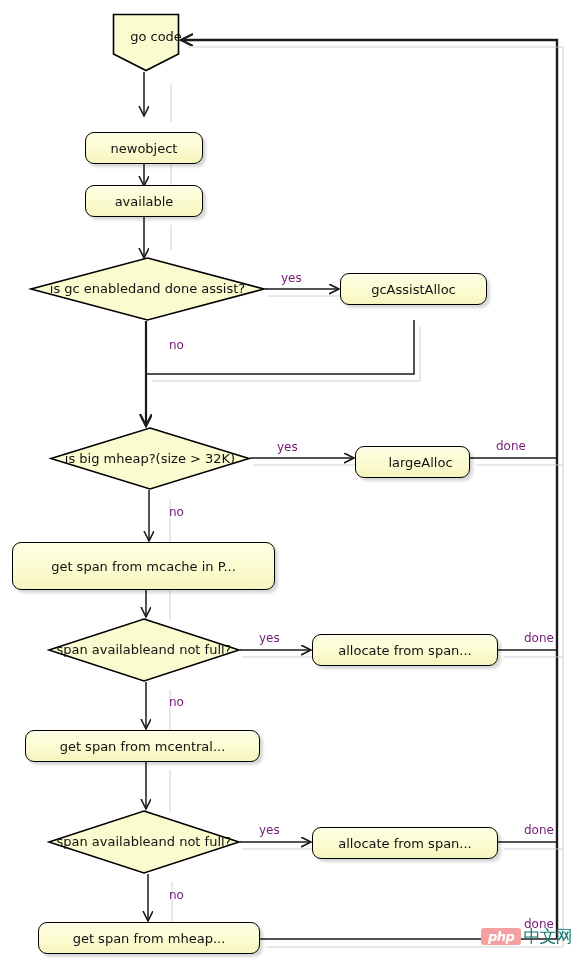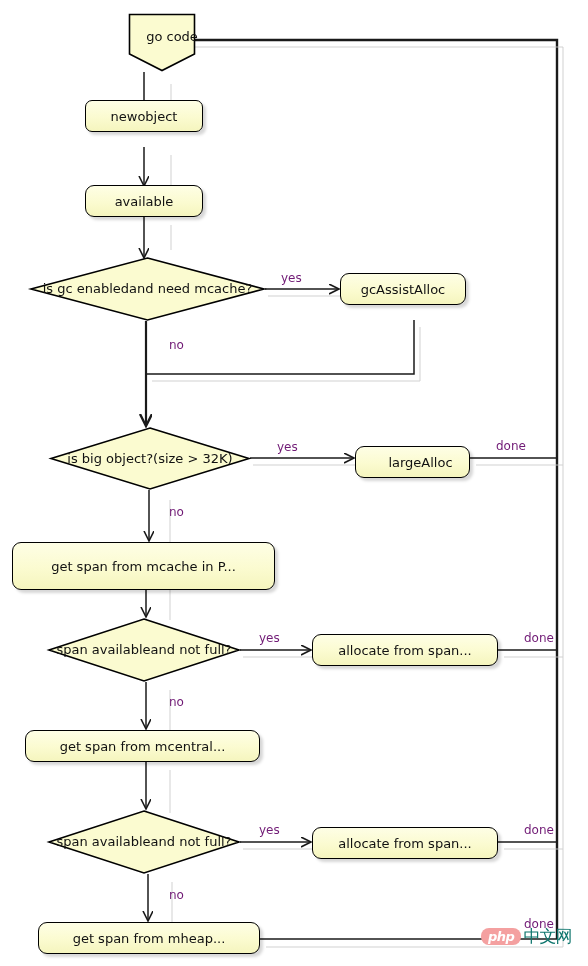--- a/index.html
+++ b/index.html
@@ -113,21 +113,21 @@
   }
   .wm-php {
     display: inline-block;
     background: #F4A0A0;
     color: #FFFFFF;
     font-style: italic;
     font-weight: bold;
     font-size: 13px;
     line-height: 15px;
     padding: 1px 7px;
-    border-radius: 8px;
+    border-radius: 3px;
     letter-spacing: -0.5px;
   }
   .wm-cn {
     font-size: 17px;
     color: #0f766e;
     letter-spacing: -1px;
   }
 </style>
 </head>
 <body>
@@ -200,55 +200,55 @@
       <line x1="170" y1="690" x2="170" y2="735"></line>
       <line x1="170" y1="770" x2="170" y2="813"></line>
       <path d="M243,849 L315,849"></path>
       <path d="M504,849 L563,849"></path>
       <line x1="172" y1="882" x2="172" y2="927"></line>
       <path d="M266,947 L563,947"></path>
       <path d="M563,947 L563,47 L188,47"></path>
     </g>
   </svg>
 
-  <div class="node pent" style="left:128px; top:13px; width:88px; height:59px;">
+  <div class="node pent" style="left:112px; top:13px; width:88px; height:59px;">
     <svg width="68" height="59" viewBox="0 0 68 59">
       <polygon points="1.5,1.5 66.5,1.5 66.5,41 34,57.5 1.5,41" fill="#FBFBD0" stroke="#000000" stroke-width="1.6"></polygon>
     </svg>
     <div class="pent-text">go code</div>
   </div>
 
-  <div class="node act" style="left:85px; top:100px; width:118px; height:32px;border-radius:7px;">
+  <div class="node act" style="left:85px; top:132px; width:118px; height:32px;">
     <span>newobject</span>
   </div>
 
   <div class="node act" style="left:85px; top:185px; width:118px; height:32px;">
     <span>available</span>
   </div>
 
   <div class="node cond" style="left:30px; top:257px; width:235px; height:64px;">
     <svg width="235" height="64" viewBox="0 0 235 64">
       <polygon points="117.5,1 234,32 117.5,63 1,32" fill="#FBFBD0" stroke="#000000" stroke-width="1.6"></polygon>
     </svg>
     <div class="cond-text">
       <span>is gc enabled</span>
-      <span>and need mcache?</span>
+      <span>and done assist?</span>
     </div>
   </div>
 
-  <div class="node act" style="left:340px; top:273px; width:126px; height:32px;">
+  <div class="node act" style="left:340px; top:273px; width:147px; height:32px;">
     <span>gcAssistAlloc</span>
   </div>
 
   <div class="node cond" style="left:50px; top:427px; width:200px; height:63px;">
     <svg width="200" height="63" viewBox="0 0 200 63">
       <polygon points="100,1 199,31.5 100,62 1,31.5" fill="#FBFBD0" stroke="#000000" stroke-width="1.6"></polygon>
     </svg>
     <div class="cond-text">
-      <span>is big object?</span>
+      <span>is big mheap?</span>
       <span>(size &gt; 32K)</span>
     </div>
   </div>
 
   <div class="node act" style="left:355px; top:446px; width:115px; height:32px;padding-left:16px;">
     <span>largeAlloc</span>
   </div>
 
   <div class="node act" style="left:12px; top:542px; width:263px; height:48px;">
     <span>get span from mcache in P...</span>

